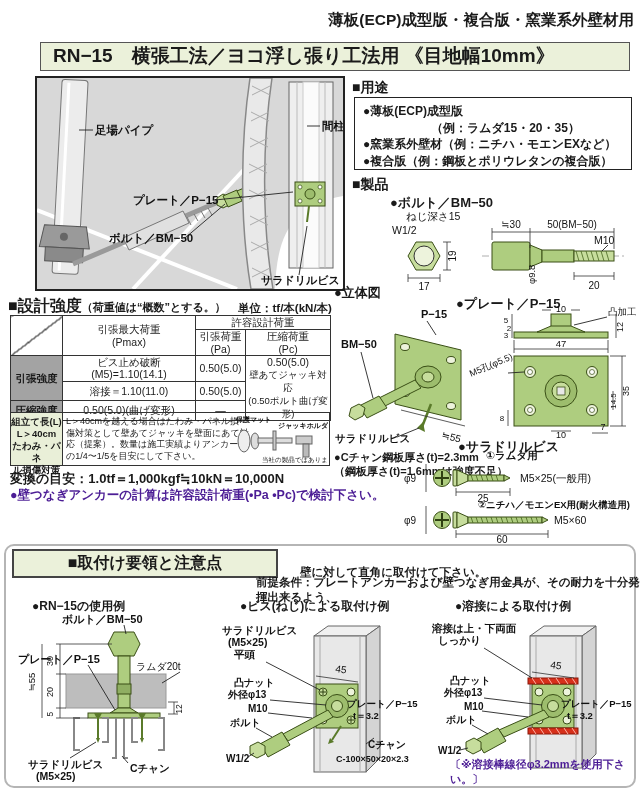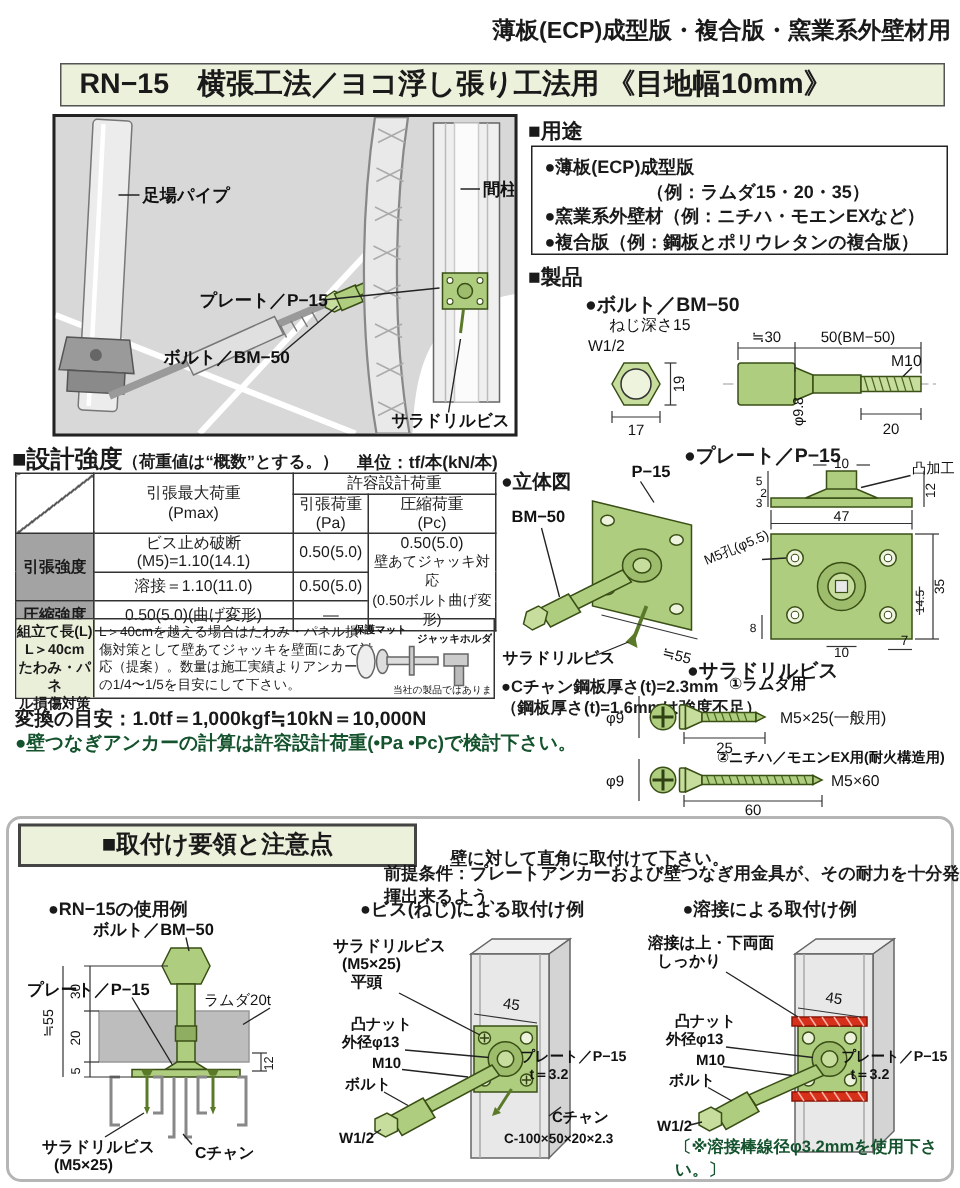--- a/index.html
+++ b/index.html
@@ -19,21 +19,21 @@
 .usage-box{border:1.5px solid #222;padding:5px 8px;font-size:12px;font-weight:bold;line-height:16.5px}
 .sec-h{font-size:14px;font-weight:bold}
 .sub-h{font-size:13px;font-weight:bold}
 table.strength{border-collapse:collapse;table-layout:fixed}
 table.strength td{border:1px solid #333;font-size:10.5px;text-align:center;vertical-align:middle;line-height:1.15;padding:0 1px}
 .cell-green{background:#a3a3a3;font-weight:bold}
 .cell-diag{background:linear-gradient(to bottom right,#fff 48.8%,#555 48.8%,#555 51.2%,#fff 51.2%)}
 .illus-box{border:2px solid #222;background:#d8d8d8}
 .bottom-box{border:2px solid #b5b5b5;border-radius:10px}
 .green-head{background:#ebf1da;border:2px solid #444;display:flex;align-items:center;justify-content:center;font-size:16px;font-weight:bold}
-.red{color:#14532d}
+.red{color:#4c1d95}
 </style>
 </head>
 <body>
 
 <div class="abs b" style="top:10px;right:6px;font-size:15.5px">薄板(ECP)成型版・複合版・窯業系外壁材用</div>
 <div class="abs title-bar" style="left:40px;top:42px;width:590px;height:29px">
   <span>RN−15　横張工法／ヨコ浮し張り工法用 《目地幅10mm》</span>
 </div>
 
 <div class="abs illus-box" style="left:35px;top:76px;width:310px;height:215px;overflow:hidden">
@@ -223,21 +223,21 @@
       <text x="44" y="14" font-size="7" font-weight="bold">ジャッキホルダー</text>
       <rect x="62" y="22" width="16" height="8" fill="#ccc" stroke="#666"></rect>
       <rect x="69" y="30" width="6" height="13" fill="#bbb" stroke="#666"></rect>
       <text x="28" y="48" font-size="6.5" fill="#444">当社の製品ではありません。</text>
     </svg>
   </div>
 </div>
 <div class="abs b" style="left:10px;top:470px;font-size:13px">変換の目安：1.0tf＝1,000kgf≒10kN＝10,000N</div>
 <div class="abs b red" style="left:10px;top:487px;font-size:12.5px">●壁つなぎアンカーの計算は許容設計荷重(•Pa •Pc)で検討下さい。</div>
 
-<div class="abs sub-h" style="left:334px;top:312px">●立体図</div>
+<div class="abs sub-h" style="left:334px;top:284px">●立体図</div>
 <svg class="abs" style="left:333px;top:308px" width="150" height="140" viewBox="0 0 150 140">
   <text x="88" y="10" font-size="11" font-weight="bold">P−15</text>
   <line class="ldr" x1="94" y1="13" x2="103" y2="27"></line>
   <polygon points="62,26 128,42 128,112 62,96" class="g"></polygon>
   <ellipse cx="72" cy="39" rx="4.5" ry="3.5" fill="#edf3dc" stroke="#3a4f16"></ellipse>
   <ellipse cx="118" cy="52" rx="4.5" ry="3.5" fill="#edf3dc" stroke="#3a4f16"></ellipse>
   <ellipse cx="72" cy="85" rx="4.5" ry="3.5" fill="#edf3dc" stroke="#3a4f16"></ellipse>
   <ellipse cx="118" cy="98" rx="4.5" ry="3.5" fill="#edf3dc" stroke="#3a4f16"></ellipse>
   <ellipse cx="95" cy="69" rx="13" ry="11" class="gd"></ellipse>
   <ellipse cx="95" cy="69" rx="6" ry="5" class="gl"></ellipse>

